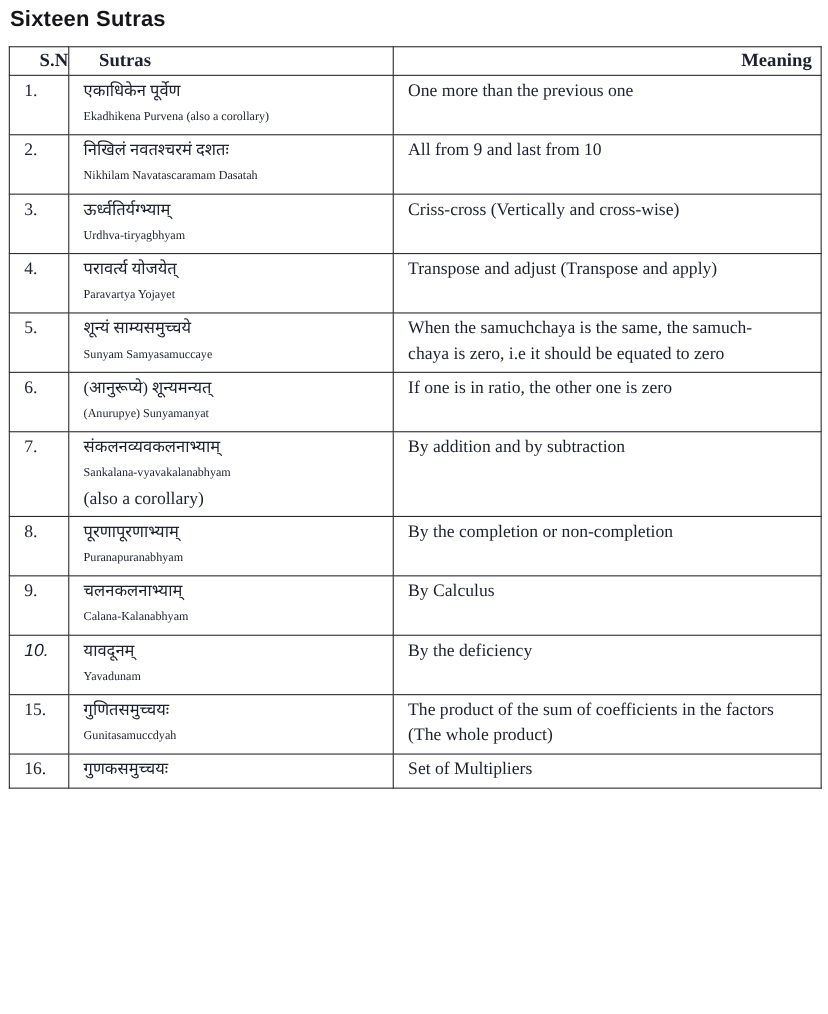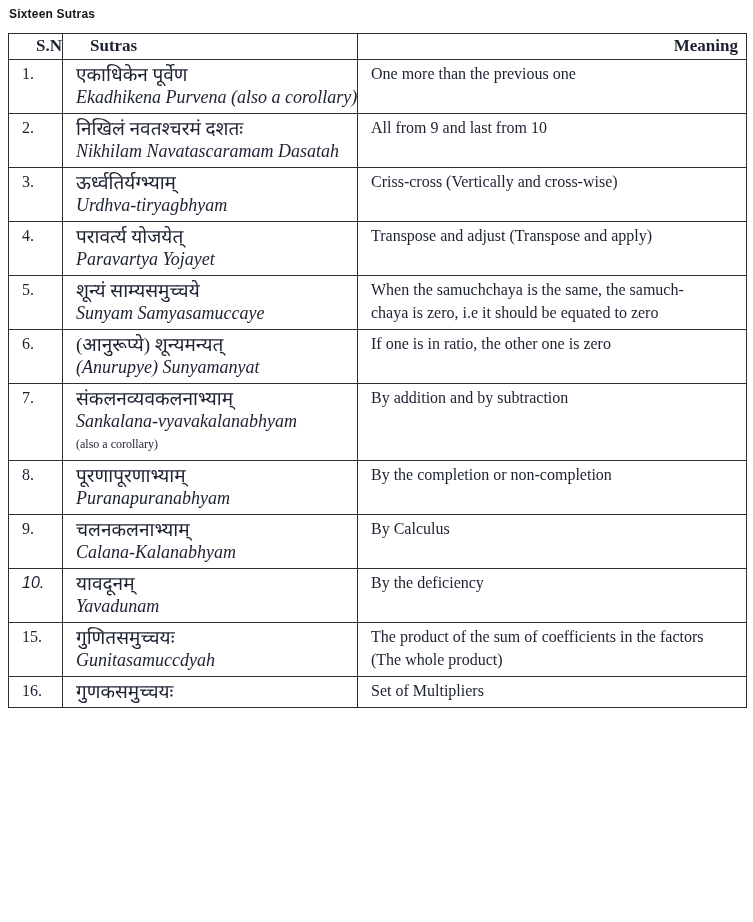--- a/index.html
+++ b/index.html
@@ -10,21 +10,21 @@
     background: #ffffff;
     font-family: "Liberation Serif", serif;
     color: #1c2130;
     overflow: hidden;
   }
   .page {
     padding: 7px 7px 0 8px;
   }
   .doc-title {
     font-family: "Liberation Sans", sans-serif;
-    font-size: 12px;
+    font-size: 20px;
     font-weight: bold;
     color: #15151c;
     margin: 0 0 12px 1px;
     letter-spacing: 0.2px;
   }
   table.sutras {
     border-collapse: collapse;
     table-layout: fixed;
     width: 738px;
   }
@@ -46,33 +46,32 @@
     padding: 3px 8px 4px 13px;
     line-height: 22.5px;
   }
   td.sn-cell { padding-left: 13px; }
   .sn-small {
     font-family: "Liberation Sans", sans-serif;
     font-size: 13px;
     font-style: italic;
   }
   .dev-line {
-    font-size: 19px;
+    font-size: 15px;
     line-height: 23px;
     white-space: nowrap;
   }
   .translit-line {
-    font-style: italic;
-    font-size: 18px;
+    font-size: 11px;
     line-height: 23px;
     white-space: nowrap;
   }
   .note-line {
     font-style: normal;
-    font-size: 12px;
+    font-size: 16px;
     line-height: 23px;
     white-space: nowrap;
   }
   .meaning-line {
     line-height: 22.5px;
     white-space: nowrap;
   }
 </style>
 </head>
 <body style="color: rgb(28, 33, 48); background: rgb(255, 255, 255);">

